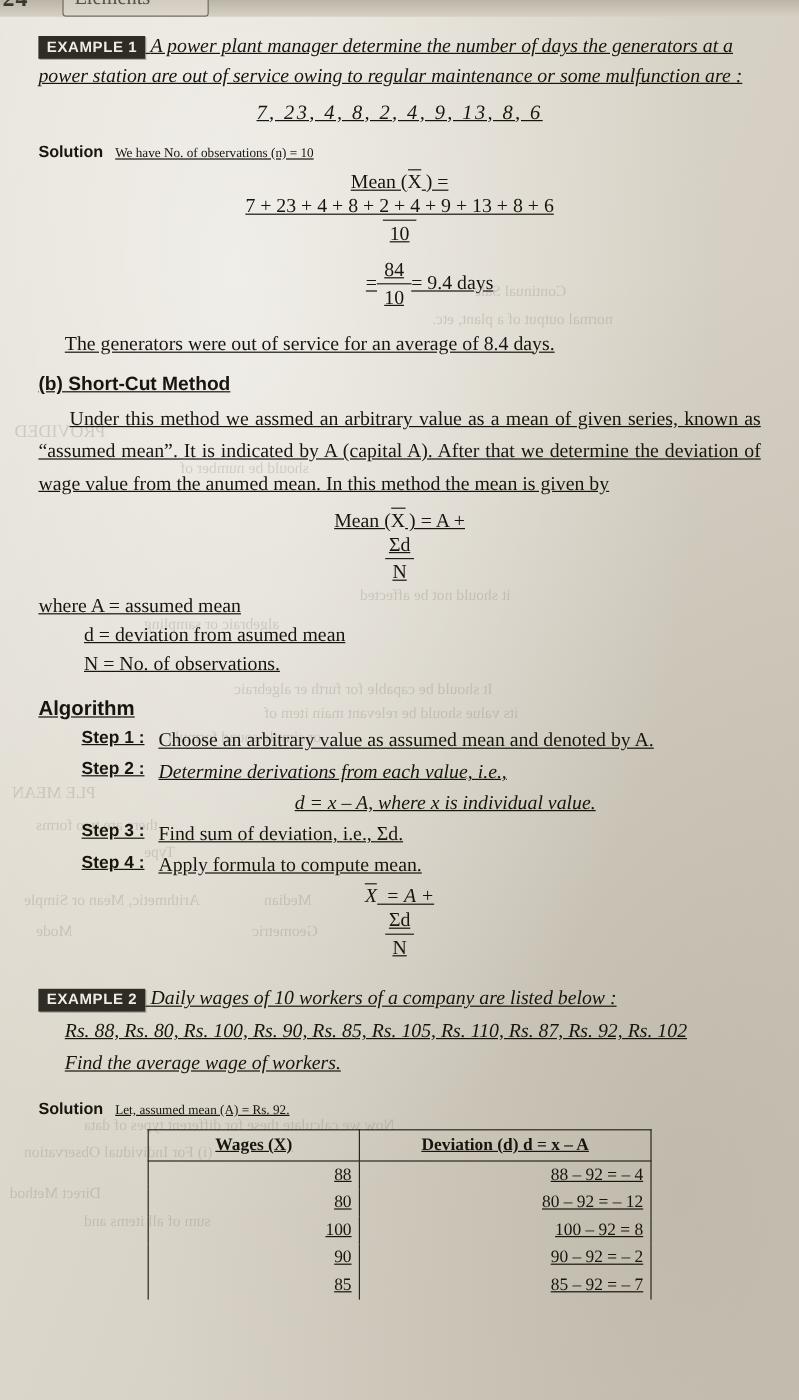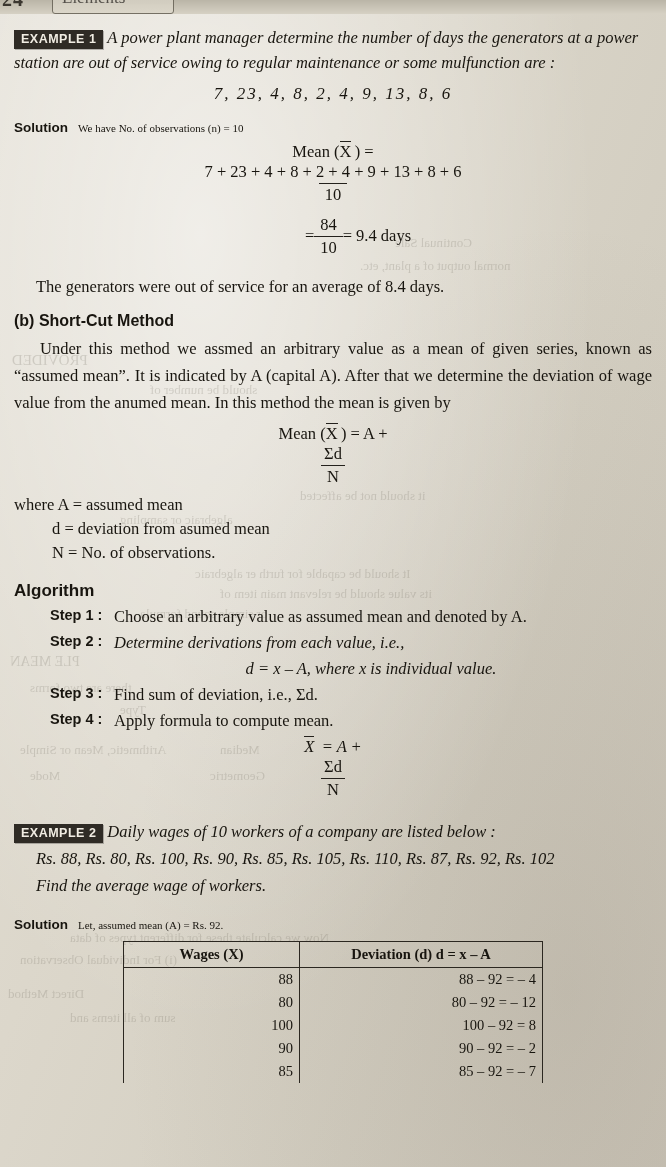--- a/index.html
+++ b/index.html
@@ -20,21 +20,21 @@
       linear-gradient(110deg,#e4e0d6 0%, #dcd7cb 35%, #d3cec1 70%, #cdc7ba 100%);
   }
   .bleed{
     position:absolute;inset:0;
     opacity:.22;
     pointer-events:none;
     color:#6d685c;
     font-family:"Liberation Serif", serif;
   }
   .bleed div{position:absolute;white-space:nowrap;transform:scaleX(-1);}
-  .content{position:absolute;inset:0;padding:0 14px;}
+  .content{position:absolute;inset:0;padding:0 32px;text-decoration:underline;}
 
   .topstrip{
     position:absolute;left:0;top:0;width:100%;height:14px;
     background:linear-gradient(180deg,#bab5a7,#d6d1c4);
   }
   .topbox{
     position:absolute;left:52px;top:-8px;width:120px;height:20px;
     border:1px solid #6b665a;border-radius:3px;
     background:linear-gradient(180deg,#cfcabd,#ddd8cb);
     opacity:.9;

